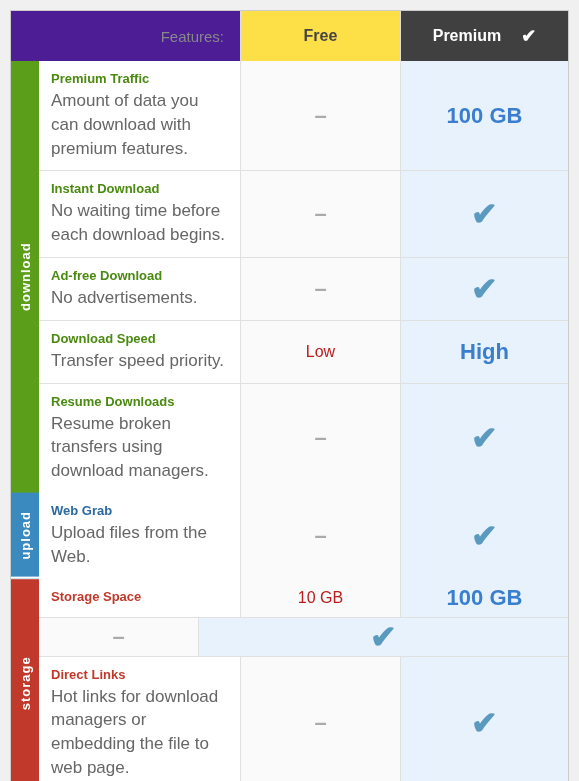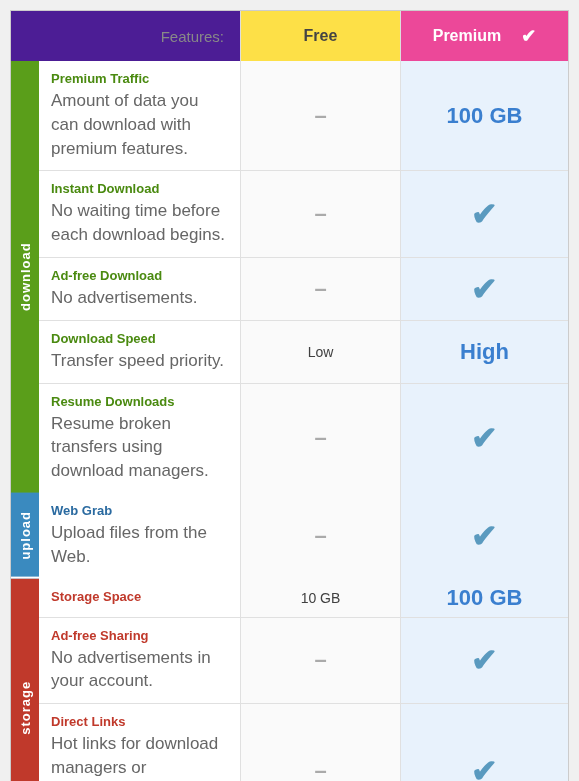--- a/index.html
+++ b/index.html
@@ -43,21 +43,21 @@
       border-right: 1px solid #ddd;
       font-weight: bold;
       font-size: 16px;
       color: #444;
     }
     .header-premium {
       flex: 1;
       display: flex;
       align-items: center;
       justify-content: center;
-      background: #ec4899;
+      background: #404040;
       color: #fff;
       font-weight: bold;
       font-size: 16px;
       gap: 20px;
     }
     .header-premium .check-icon {
       font-size: 18px;
       color: #fff;
     }
 
@@ -120,22 +120,22 @@
       display: flex;
       align-items: center;
       justify-content: center;
       background: #fafafa;
       border-right: 1px solid #e0e0e0;
       font-size: 20px;
       color: #888;
       font-weight: bold;
     }
     .free-cell.text-val {
-      font-size: 14px;
-      color: #404040;
+      font-size: 16px;
+      color: #b91c1c;
       font-weight: normal;
     }
     .premium-cell {
       flex: 1;
       display: flex;
       align-items: center;
       justify-content: center;
       background: #e8f2fc;
       font-size: 20px;
       color: #3a7fcf;
@@ -259,24 +259,20 @@
         <div class="section-label storage">storage</div>
         <div class="section-rows">
           <div class="feature-row">
             <div class="feature-info">
               <div class="feature-title red">Storage Space</div>
             </div>
             <div class="free-cell text-val">10 GB</div>
             <div class="premium-cell large-text">100 GB</div>
           </div>
           <div class="feature-row">
-            <div class="feature-info">
-              <div class="feature-title red">Ad-free Sharing</div>
-              <div class="feature-desc">No advertisements in your account.</div>
-            </div>
             <div class="free-cell">
               <span class="dash">–</span>
             </div>
             <div class="premium-cell">
               <span class="checkmark">✔</span>
             </div>
           </div>
           <div class="feature-row">
             <div class="feature-info">
               <div class="feature-title red">Direct Links</div>

